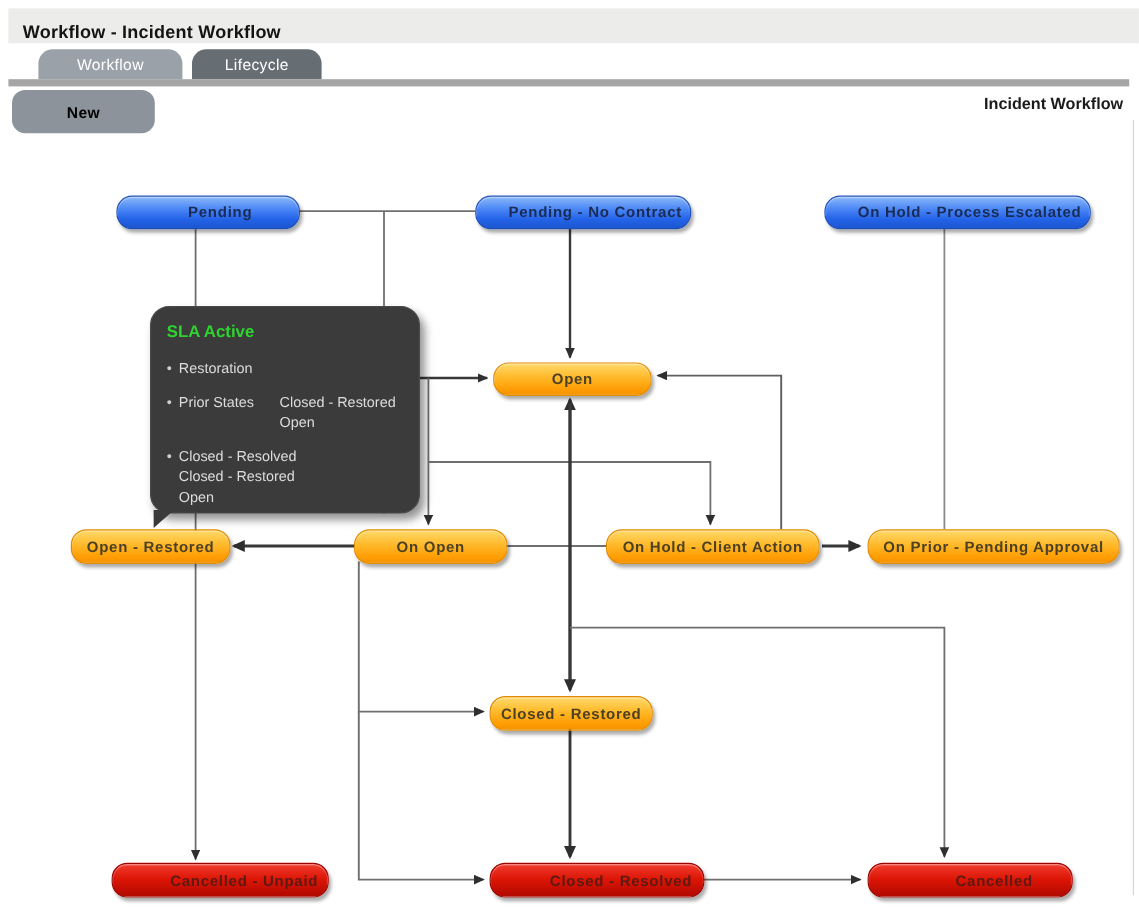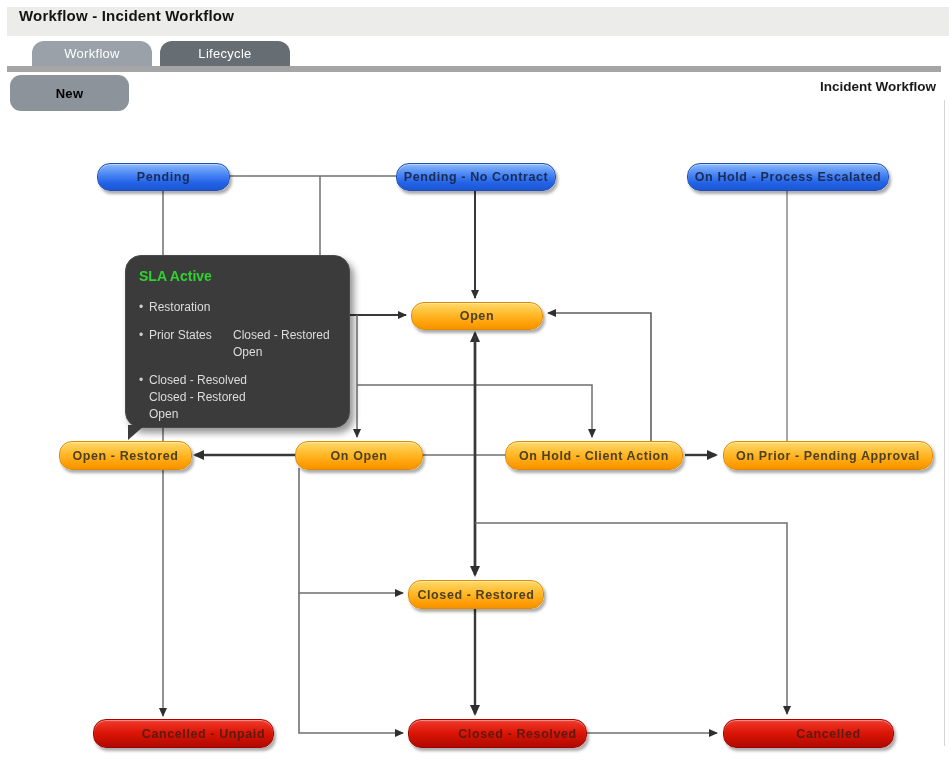--- a/index.html
+++ b/index.html
@@ -4,33 +4,33 @@
 <style>
   html,body{margin:0;padding:0;}
   body{
     width:949px;height:766px;position:relative;overflow:hidden;
     background:#ffffff;
     font-family:"Liberation Sans", sans-serif;
   }
   
   .app-header{
     position:absolute;left:7px;top:7px;right:0;height:29px;
-    background:#ececea;display:flex;align-items:flex-start;
+    background:#ececea;display:flex;align-items:flex-end;
   }
   .app-header h1{
     margin:0 0 0 12px;font-size:15px;font-weight:bold;color:#141414;letter-spacing:.2px;
   }
   
   .tab{
     position:absolute;top:41px;height:25px;border-radius:12px 12px 0 0;
     display:flex;align-items:center;justify-content:center;
     color:#ffffff;font-size:13px;font-weight:normal;letter-spacing:.3px;cursor:pointer;
   }
   .tab-active{left:32px;width:120px;background:#9aa1a8;}
-  .tab-inactive{left:160px;width:130px;background:#666d73;}
+  .tab-inactive{left:160px;width:108px;background:#666d73;}
   .tab-bar{
     position:absolute;left:7px;top:66px;width:934px;height:6px;background:#a5a5a5;
   }
   
   .new-btn{
     position:absolute;left:10px;top:75px;width:119px;height:36px;border-radius:11px;
     background:#8c939a;color:#000000;font-size:13px;font-weight:bold;letter-spacing:.3px;
     display:flex;align-items:center;justify-content:center;cursor:pointer;
   }
   .context-title{
@@ -42,21 +42,21 @@
   
   .connectors{position:absolute;left:0;top:0;z-index:1;}
   .node{
     position:absolute;z-index:2;border-radius:13px;
     display:flex;align-items:center;justify-content:center;
     font-size:12.5px;font-weight:bold;letter-spacing:.6px;cursor:pointer;
     box-shadow:2px 3px 3px rgba(0,0,0,.33), inset 0 1px 1px rgba(255,255,255,.45);
   }
   .node-blue{
     background:linear-gradient(180deg,#8ab8fa 0%,#4a86f5 40%,#2363e8 72%,#1d56cf 100%);
-    border:1px solid #1e4fb8;color:#1a2c55;
+    border:1px solid #1e4fb8;color:#1a2c55;padding-left:20px;
   }
   .node-orange{
     background:linear-gradient(180deg,#ffd96a 0%,#ffb929 45%,#ff9d04 82%,#f59300 100%);
     border:1px solid #e08a00;color:#4d4123;
   }
   .node-red{
     background:linear-gradient(180deg,#f03b2e 0%,#dc1505 48%,#b00900 100%);
     border:1px solid #9d0500;color:#5c1a12;padding-left:40px;
   }
   

